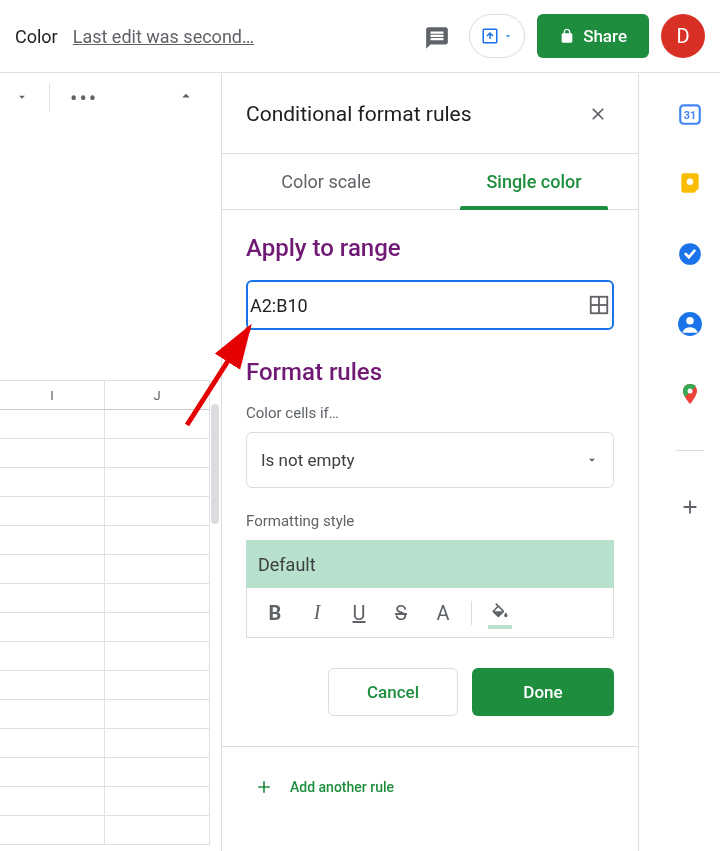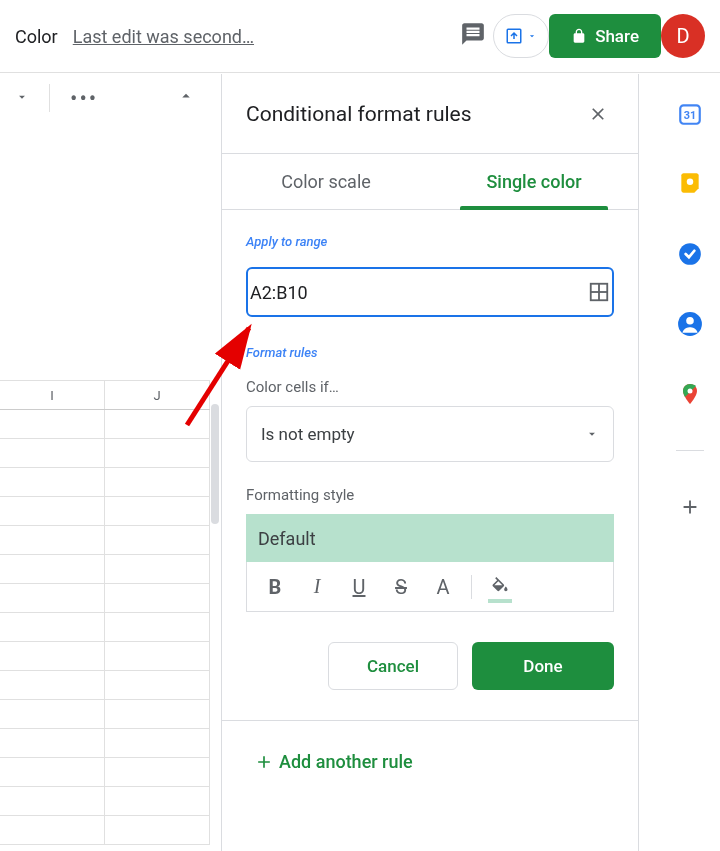--- a/index.html
+++ b/index.html
@@ -29,21 +29,22 @@
     }
     .last-edit {
       font-size: 18px;
       color: #5f6368;
       text-decoration: underline;
       cursor: pointer;
     }
     .toolbar-icons {
       margin-left: auto;
       display: flex;
-      align-items: flex-start;
+      align-items: flex-end;
+      gap: 12px;
     }
     .comment-icon {
       width: 40px;
       height: 40px;
       display: flex;
       align-items: center;
       justify-content: center;
       cursor: pointer;
     }
     .present-btn {
@@ -218,25 +219,24 @@
       height: 4px;
       background: #1e8e3e;
       border-radius: 2px 2px 0 0;
     }
     .panel-body {
       padding: 24px;
       flex: 1;
       overflow-y: auto;
     }
     .section-title {
-      font-size: 13px;
-      color: #3b82f6;
+      font-size: 24px;
+      color: #701a75;
       font-weight: 500;
       margin-bottom: 18px;
-      font-style: italic;
     }
     .range-input {
       width: 100%;
       height: 50px;
       border: 2px solid #1a73e8;
       border-radius: 6px;
       display: flex;
       align-items: center;
       padding: 0 2px;
       margin-bottom: 28px;
@@ -354,23 +354,23 @@
       cursor: pointer;
     }
     .divider {
       height: 1px;
       background: #dadce0;
       margin: 0 -24px 24px -24px;
     }
     .add-rule {
       display: flex;
       align-items: center;
-      gap: 5px;
+      gap: 16px;
       color: #1e8e3e;
-      font-size: 18px;
+      font-size: 14px;
       font-weight: 500;
       cursor: pointer;
       padding: 6px 8px;
     }
     .right-sidebar {
       position: absolute;
       right: 0;
       top: 74px;
       width: 60px;
       height: 755px;

